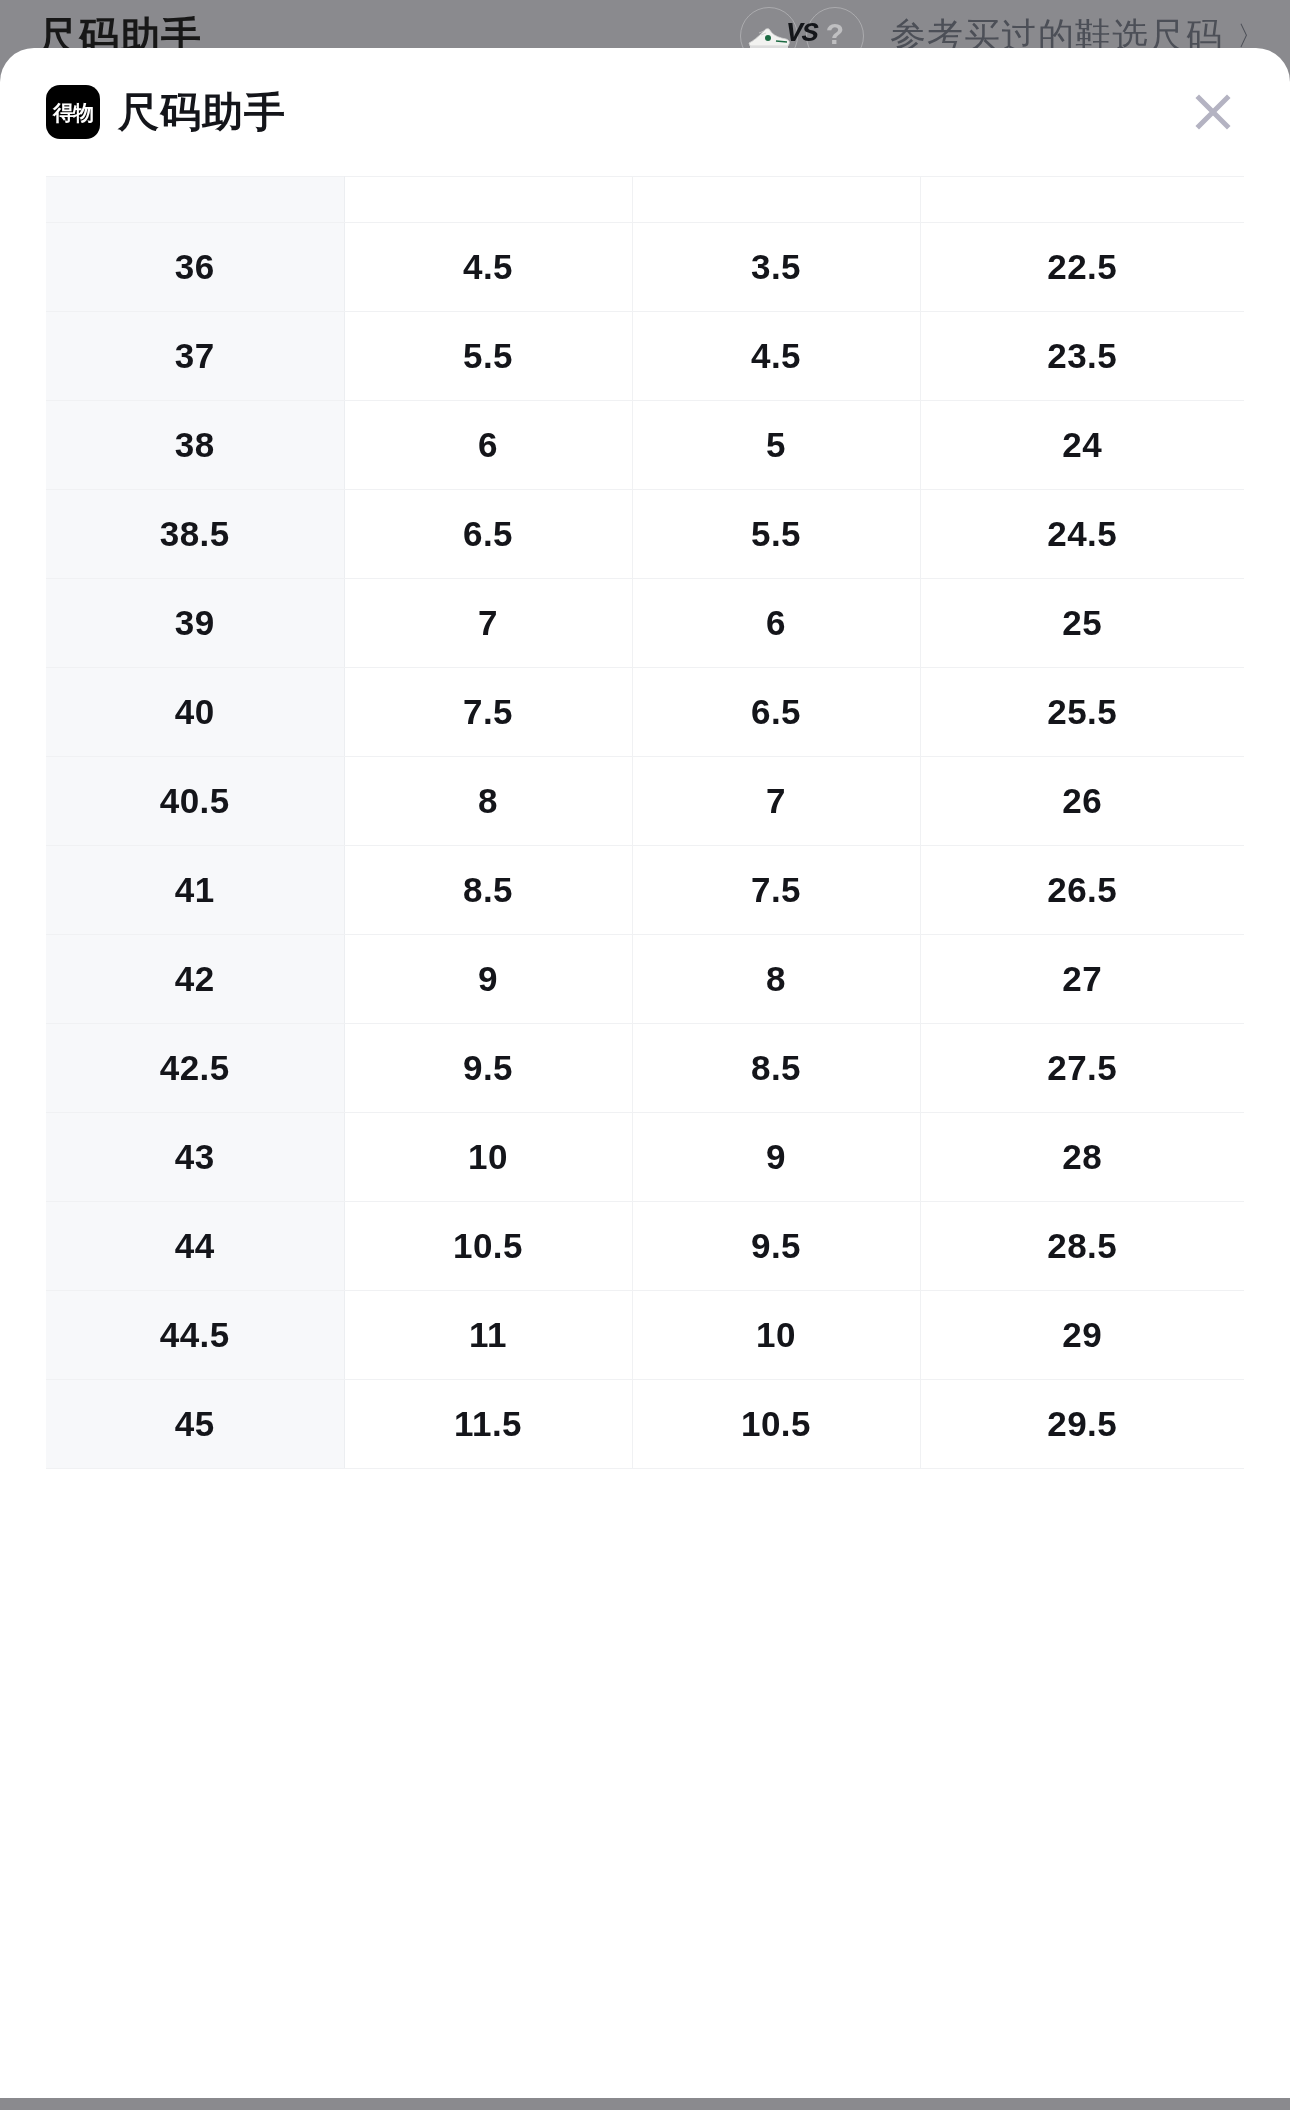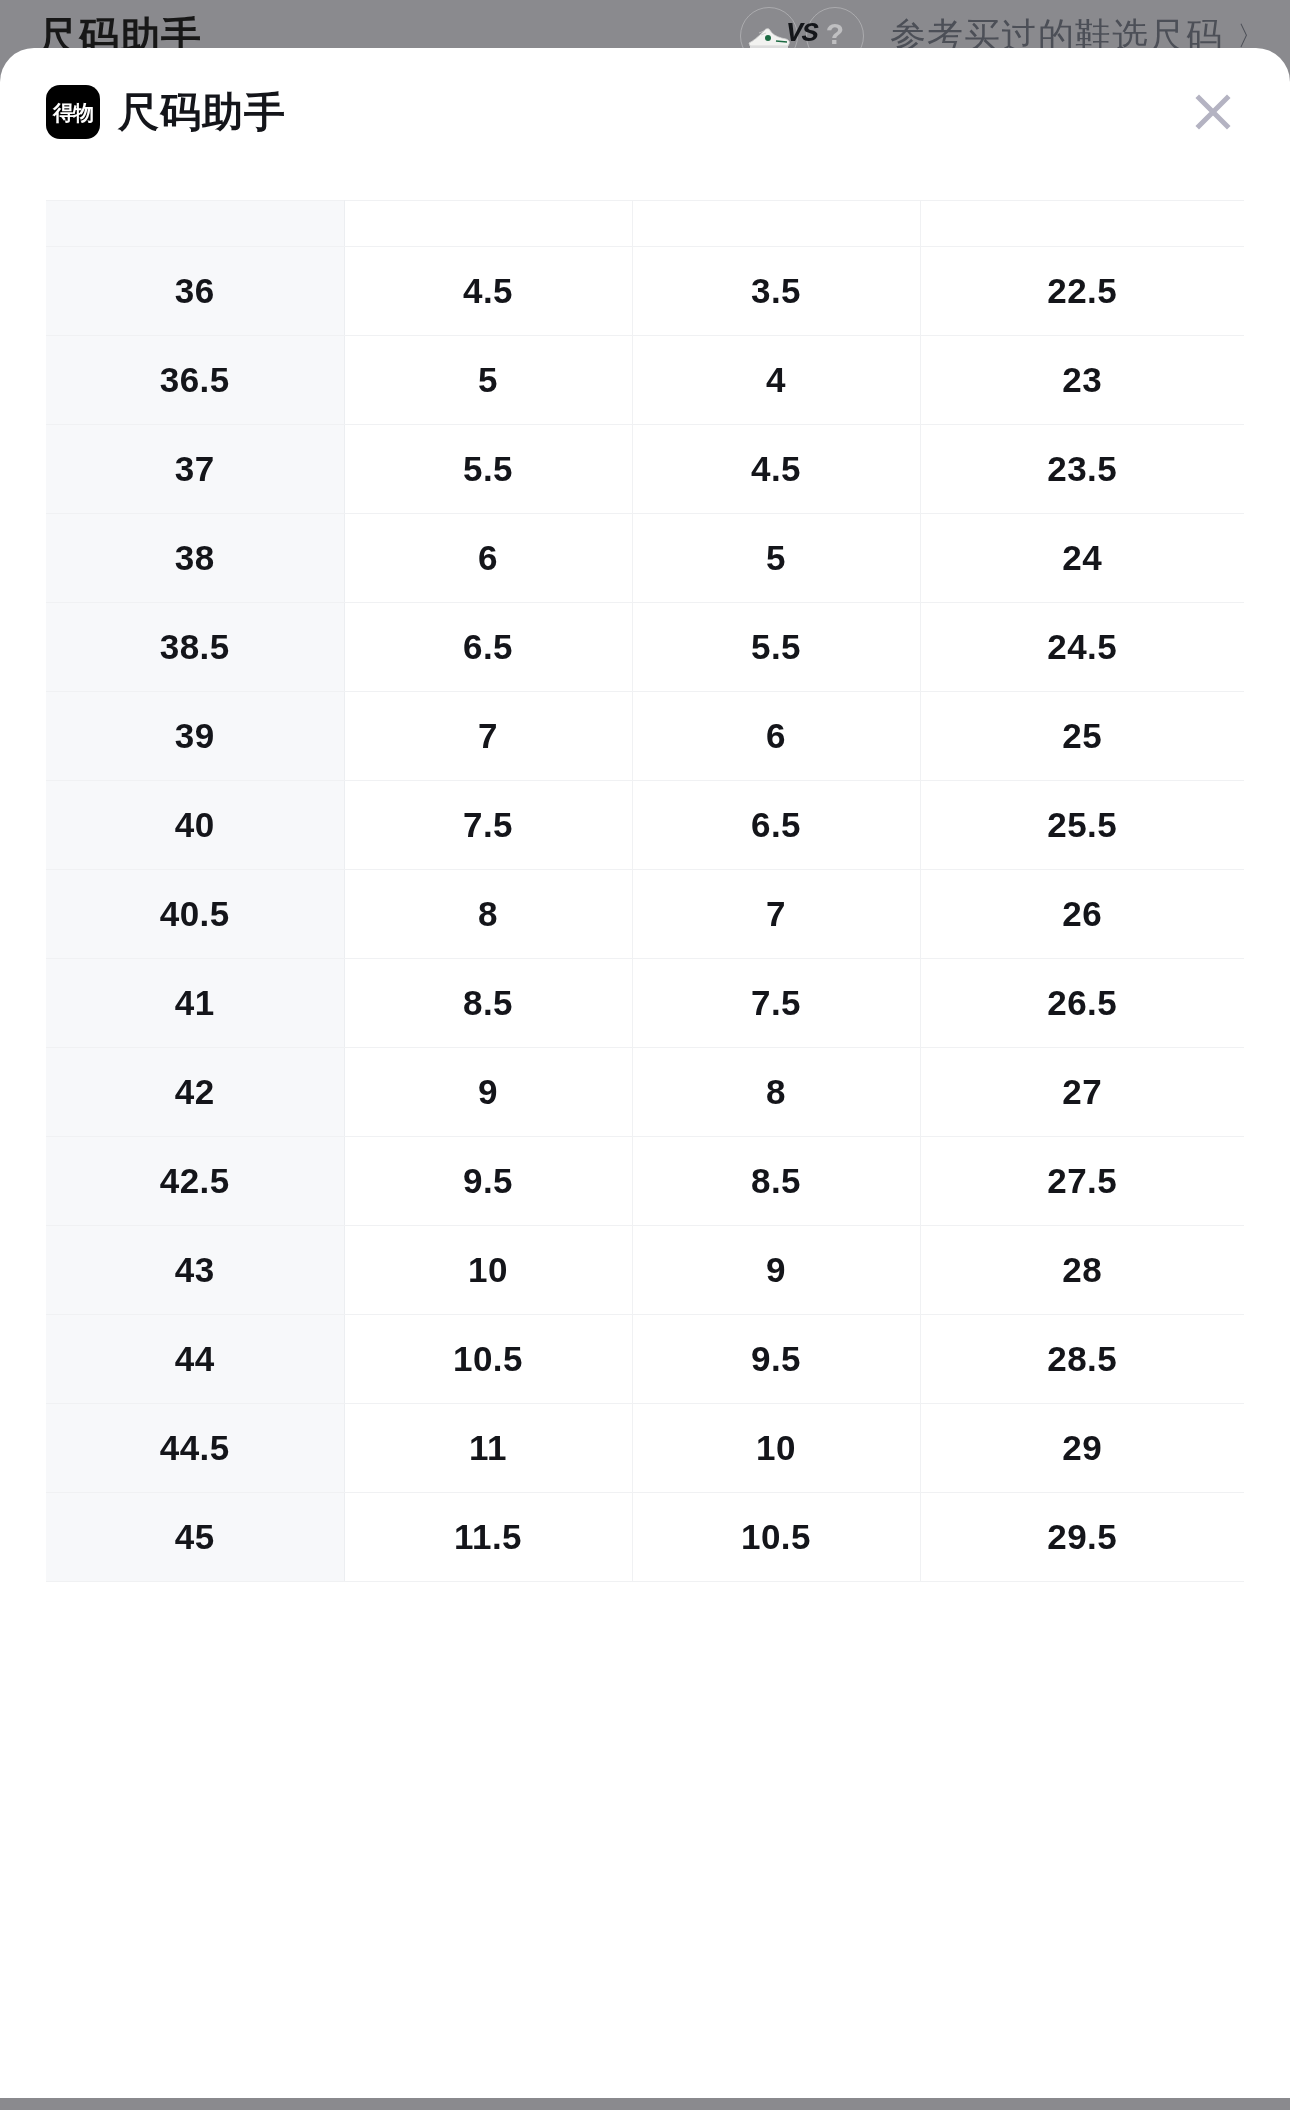--- a/index.html
+++ b/index.html
@@ -161,21 +161,20 @@
     height: 62px;
     display: flex;
     align-items: center;
     justify-content: center;
   }
   #close-icon { display: block; }
 
   
   #size-table-wrap {
     padding: 0 46px;
-    margin-top: 24px;
   }
 
   table#size-table {
     width: 1198px;
     border-collapse: collapse;
     table-layout: fixed;
   }
 
   #size-table col.c1 { width: 298px; }
   #size-table col.c2 { width: 288px; }
@@ -282,26 +281,20 @@
         </tr>
       </thead>
       <tbody id="size-table-body">
           <tr>
             <td class="col-first">36</td>
             <td>4.5</td>
             <td>3.5</td>
             <td>22.5</td>
           </tr>
           <tr>
-            <td class="col-first">36.5</td>
-            <td>5</td>
-            <td>4</td>
-            <td>23</td>
-          </tr>
-          <tr>
             <td class="col-first">37</td>
             <td>5.5</td>
             <td>4.5</td>
             <td>23.5</td>
           </tr>
           <tr>
             <td class="col-first">38</td>
             <td>6</td>
             <td>5</td>
             <td>24</td>

